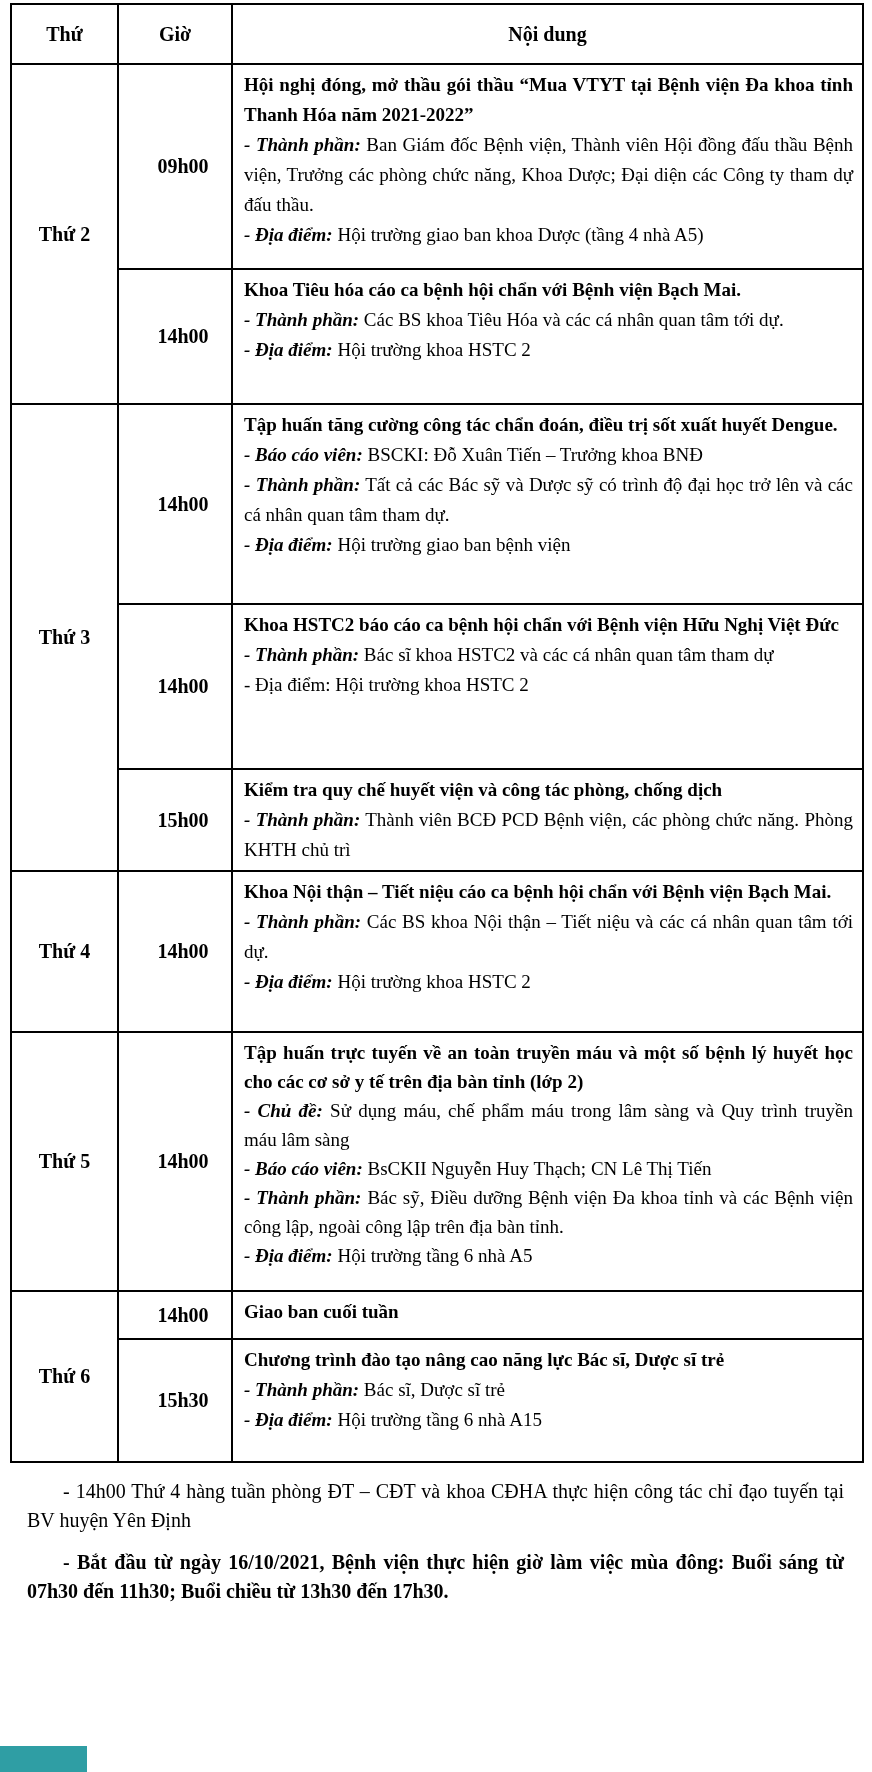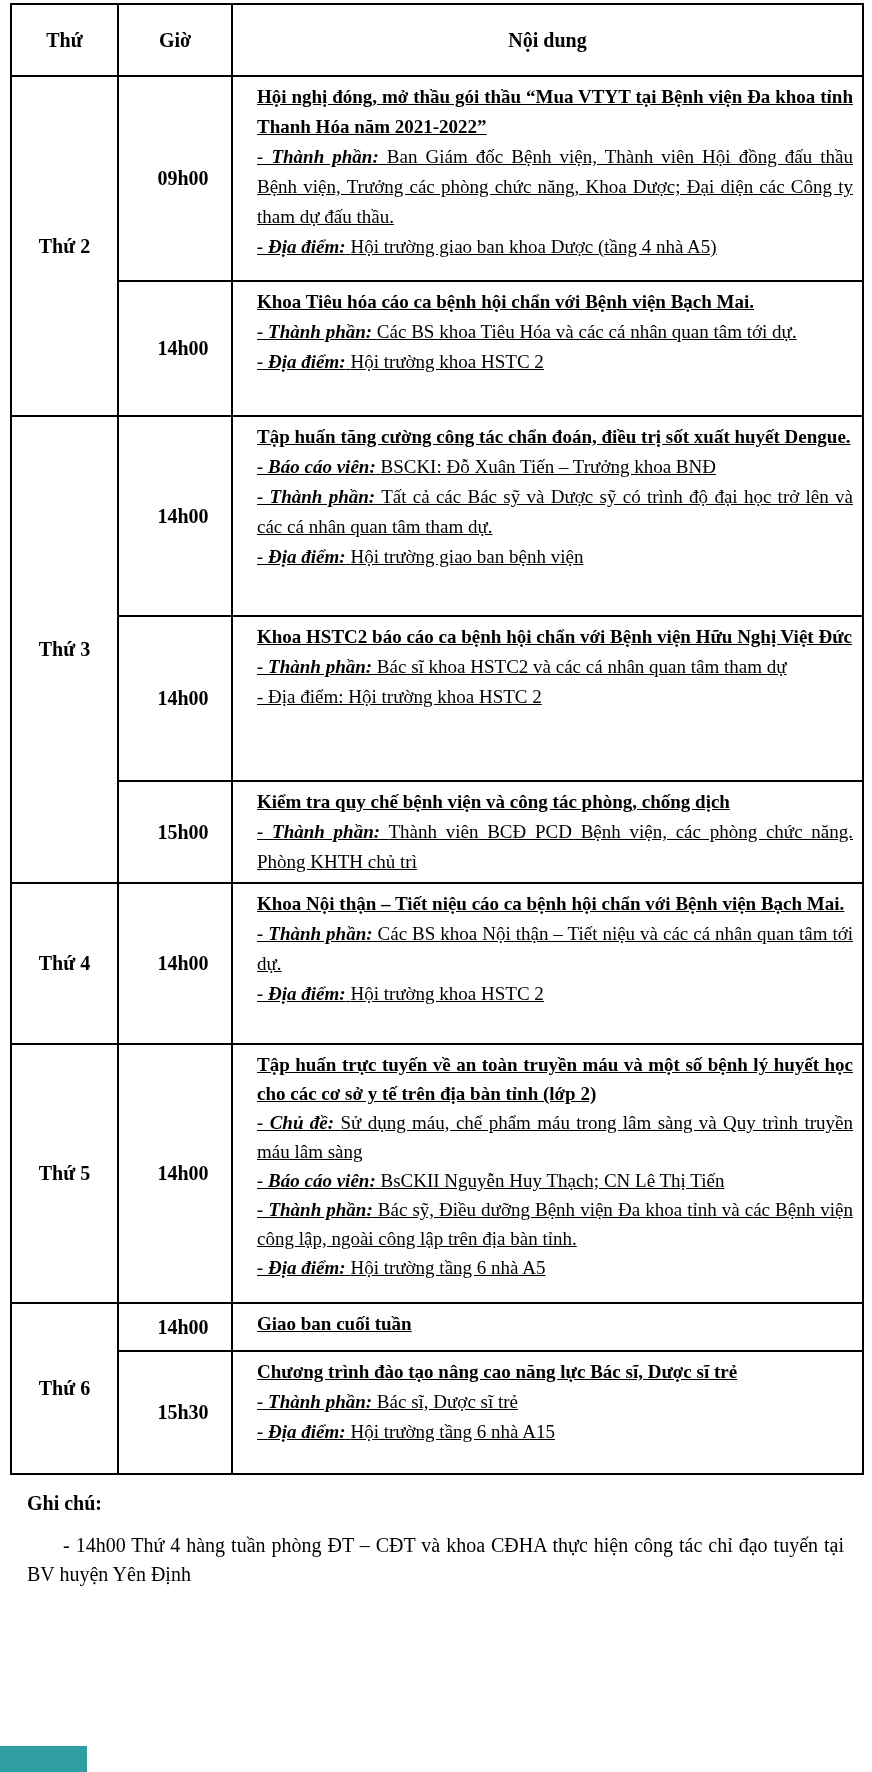--- a/index.html
+++ b/index.html
@@ -13,39 +13,38 @@
   table.schedule {
     border-collapse: collapse;
     table-layout: fixed;
     width: 852px;
     margin: 3px 0 0 10px;
   }
   table.schedule th, table.schedule td {
     border: 2px solid #000;
   }
   th.hdr {
-    height: 72px;
+    height: 60px;
     font-size: 20px; font-weight: bold;
     text-align: center; vertical-align: middle;
   }
   td.day-cell {
     font-size: 20px; font-weight: bold;
     text-align: center; vertical-align: middle; margin-left: 24px;
   }
   td.time-cell {
     font-size: 20px; font-weight: bold;
     text-align: center; vertical-align: middle; padding-left: 16px;
   }
   td.content-cell {
     vertical-align: top;
-    padding: 5px 9px 4px 24px;
+    padding: 5px 9px 4px 11px;
     font-size: 19px;
     line-height: 30px;
     text-align: justify;
-    text-decoration: underline;
   }
   td.content-cell.tight { line-height: 29px; }
   td.content-cell p { margin: 0; }
   p.sess-title { font-weight: bold; }
   span.lbl { font-weight: bold; font-style: italic; }
   .notes {
     margin: 14px 28px 0 27px;
     font-size: 20px;
     line-height: 29px;
     text-align: justify;
@@ -107,21 +106,21 @@
         <td class="time-cell">14h00</td>
         <td class="content-cell">
           <p class="sess-title">Khoa HSTC2 báo cáo ca bệnh hội chẩn với Bệnh viện Hữu Nghị Việt Đức</p>
           <p><span class="lbl">- Thành phần:</span> <span>Bác sĩ khoa HSTC2 và các cá nhân quan tâm tham dự</span></p>
           <p><span>- Địa điểm: Hội trường khoa HSTC 2</span></p>
         </td>
       </tr>
       <tr style="height: 102px;">
         <td class="time-cell">15h00</td>
         <td class="content-cell">
-          <p class="sess-title">Kiểm tra quy chế bệnh viện và công tác phòng, chống dịch</p>
+          <p class="sess-title">Kiểm tra quy chế huyết viện và công tác phòng, chống dịch</p>
           <p><span class="lbl">- Thành phần:</span> <span>Thành viên BCĐ PCD Bệnh viện, các phòng chức năng. Phòng KHTH chủ trì</span></p>
         </td>
       </tr>
       <tr style="height: 161px;">
         <td class="day-cell" rowspan="1">Thứ 4</td>
         <td class="time-cell">14h00</td>
         <td class="content-cell">
           <p class="sess-title">Khoa Nội thận – Tiết niệu cáo ca bệnh hội chẩn với Bệnh viện Bạch Mai.</p>
           <p><span class="lbl">- Thành phần:</span> <span>Các BS khoa Nội thận – Tiết niệu và các cá nhân quan tâm tới dự.</span></p>
           <p><span class="lbl">- Địa điểm:</span> <span>Hội trường khoa HSTC 2</span></p>
@@ -150,19 +149,19 @@
         <td class="content-cell">
           <p class="sess-title">Chương trình đào tạo nâng cao năng lực Bác sĩ, Dược sĩ trẻ</p>
           <p><span class="lbl">- Thành phần:</span> <span>Bác sĩ, Dược sĩ trẻ</span></p>
           <p><span class="lbl">- Địa điểm:</span> <span>Hội trường tầng 6 nhà A15</span></p>
         </td>
       </tr>
     </tbody>
 </table>
 
 <div class="notes">
-  <p class="notes-heading">Ghi chú:</p>
   <div id="notes-list">
       <p class="note">- 14h00 Thứ 4 hàng tuần phòng ĐT – CĐT và khoa CĐHA thực hiện công tác chỉ đạo tuyến tại BV huyện Yên Định</p>
+      <p class="note bold">- Bắt đầu từ ngày 16/10/2021, Bệnh viện thực hiện giờ làm việc mùa đông: Buổi sáng từ 07h30 đến 11h30; Buổi chiều từ 13h30 đến 17h30.</p>
     </div>
 </div>
 
 <div class="teal-marker" style="background: rgb(47, 158, 164);"></div>
 
 </body></html>

